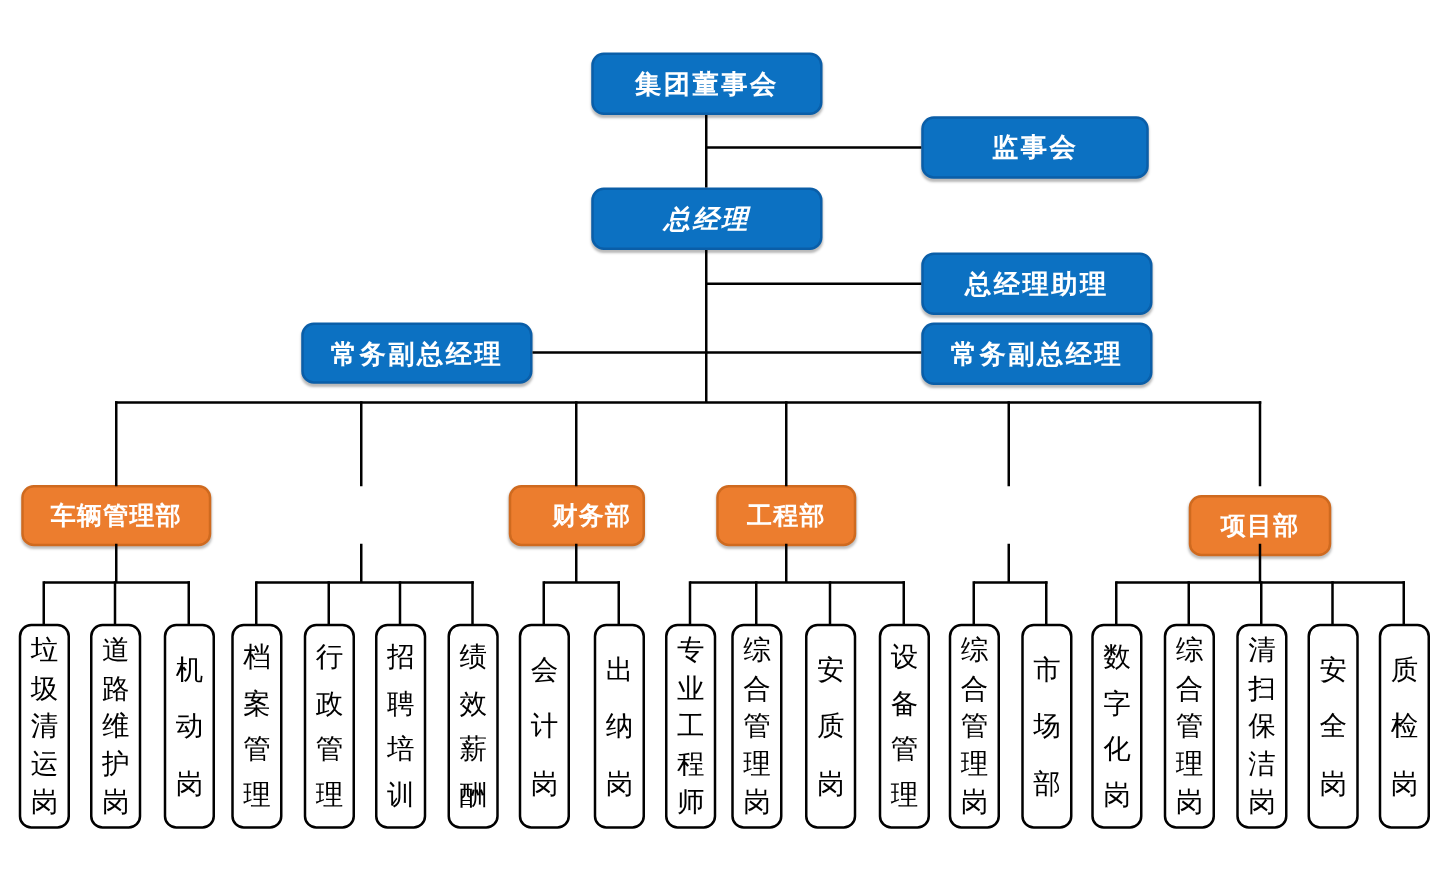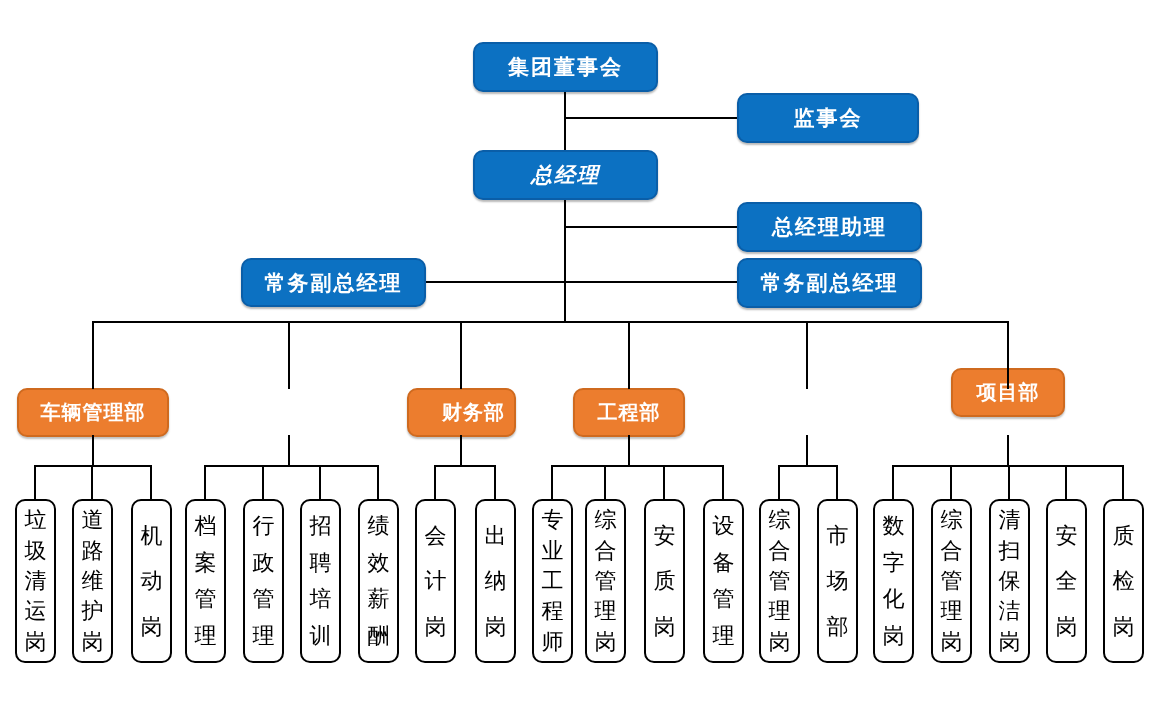--- a/index.html
+++ b/index.html
@@ -35,21 +35,21 @@
   <div class="node exec" style="left:473px;top:42px;width:185px;height:50px;">集团董事会</div>
   <div class="node exec" style="left:737px;top:93px;width:182px;height:50px;">监事会</div>
   <div class="node exec" style="left:473px;top:150px;width:185px;height:50px;font-style:italic;">总经理</div>
   <div class="node exec" style="left:737px;top:202px;width:185px;height:50px;">总经理助理</div>
   <div class="node exec" style="left:241px;top:258px;width:185px;height:49px;">常务副总经理</div>
   <div class="node exec" style="left:737px;top:258px;width:185px;height:50px;">常务副总经理</div>
 
   <div class="node dept" style="left:17px;top:388px;width:152px;height:49px;">车辆管理部</div>
   <div class="node dept" style="left:407px;top:388px;width:109px;height:49px;padding-left:24px;">财务部</div>
   <div class="node dept" style="left:573px;top:388px;width:112px;height:49px;">工程部</div>
-  <div class="node dept" style="left:951px;top:368px;width:114px;height:49px;">项目部</div>
+  <div class="node dept" style="left:951px;top:396px;width:114px;height:49px;">项目部</div>
 
   <div class="pos" style="left:15px;top:499px;">
       <span>垃</span>
       <span>圾</span>
       <span>清</span>
       <span>运</span>
       <span>岗</span>
     </div>
   <div class="pos" style="left:72px;top:499px;">
       <span>道</span>

